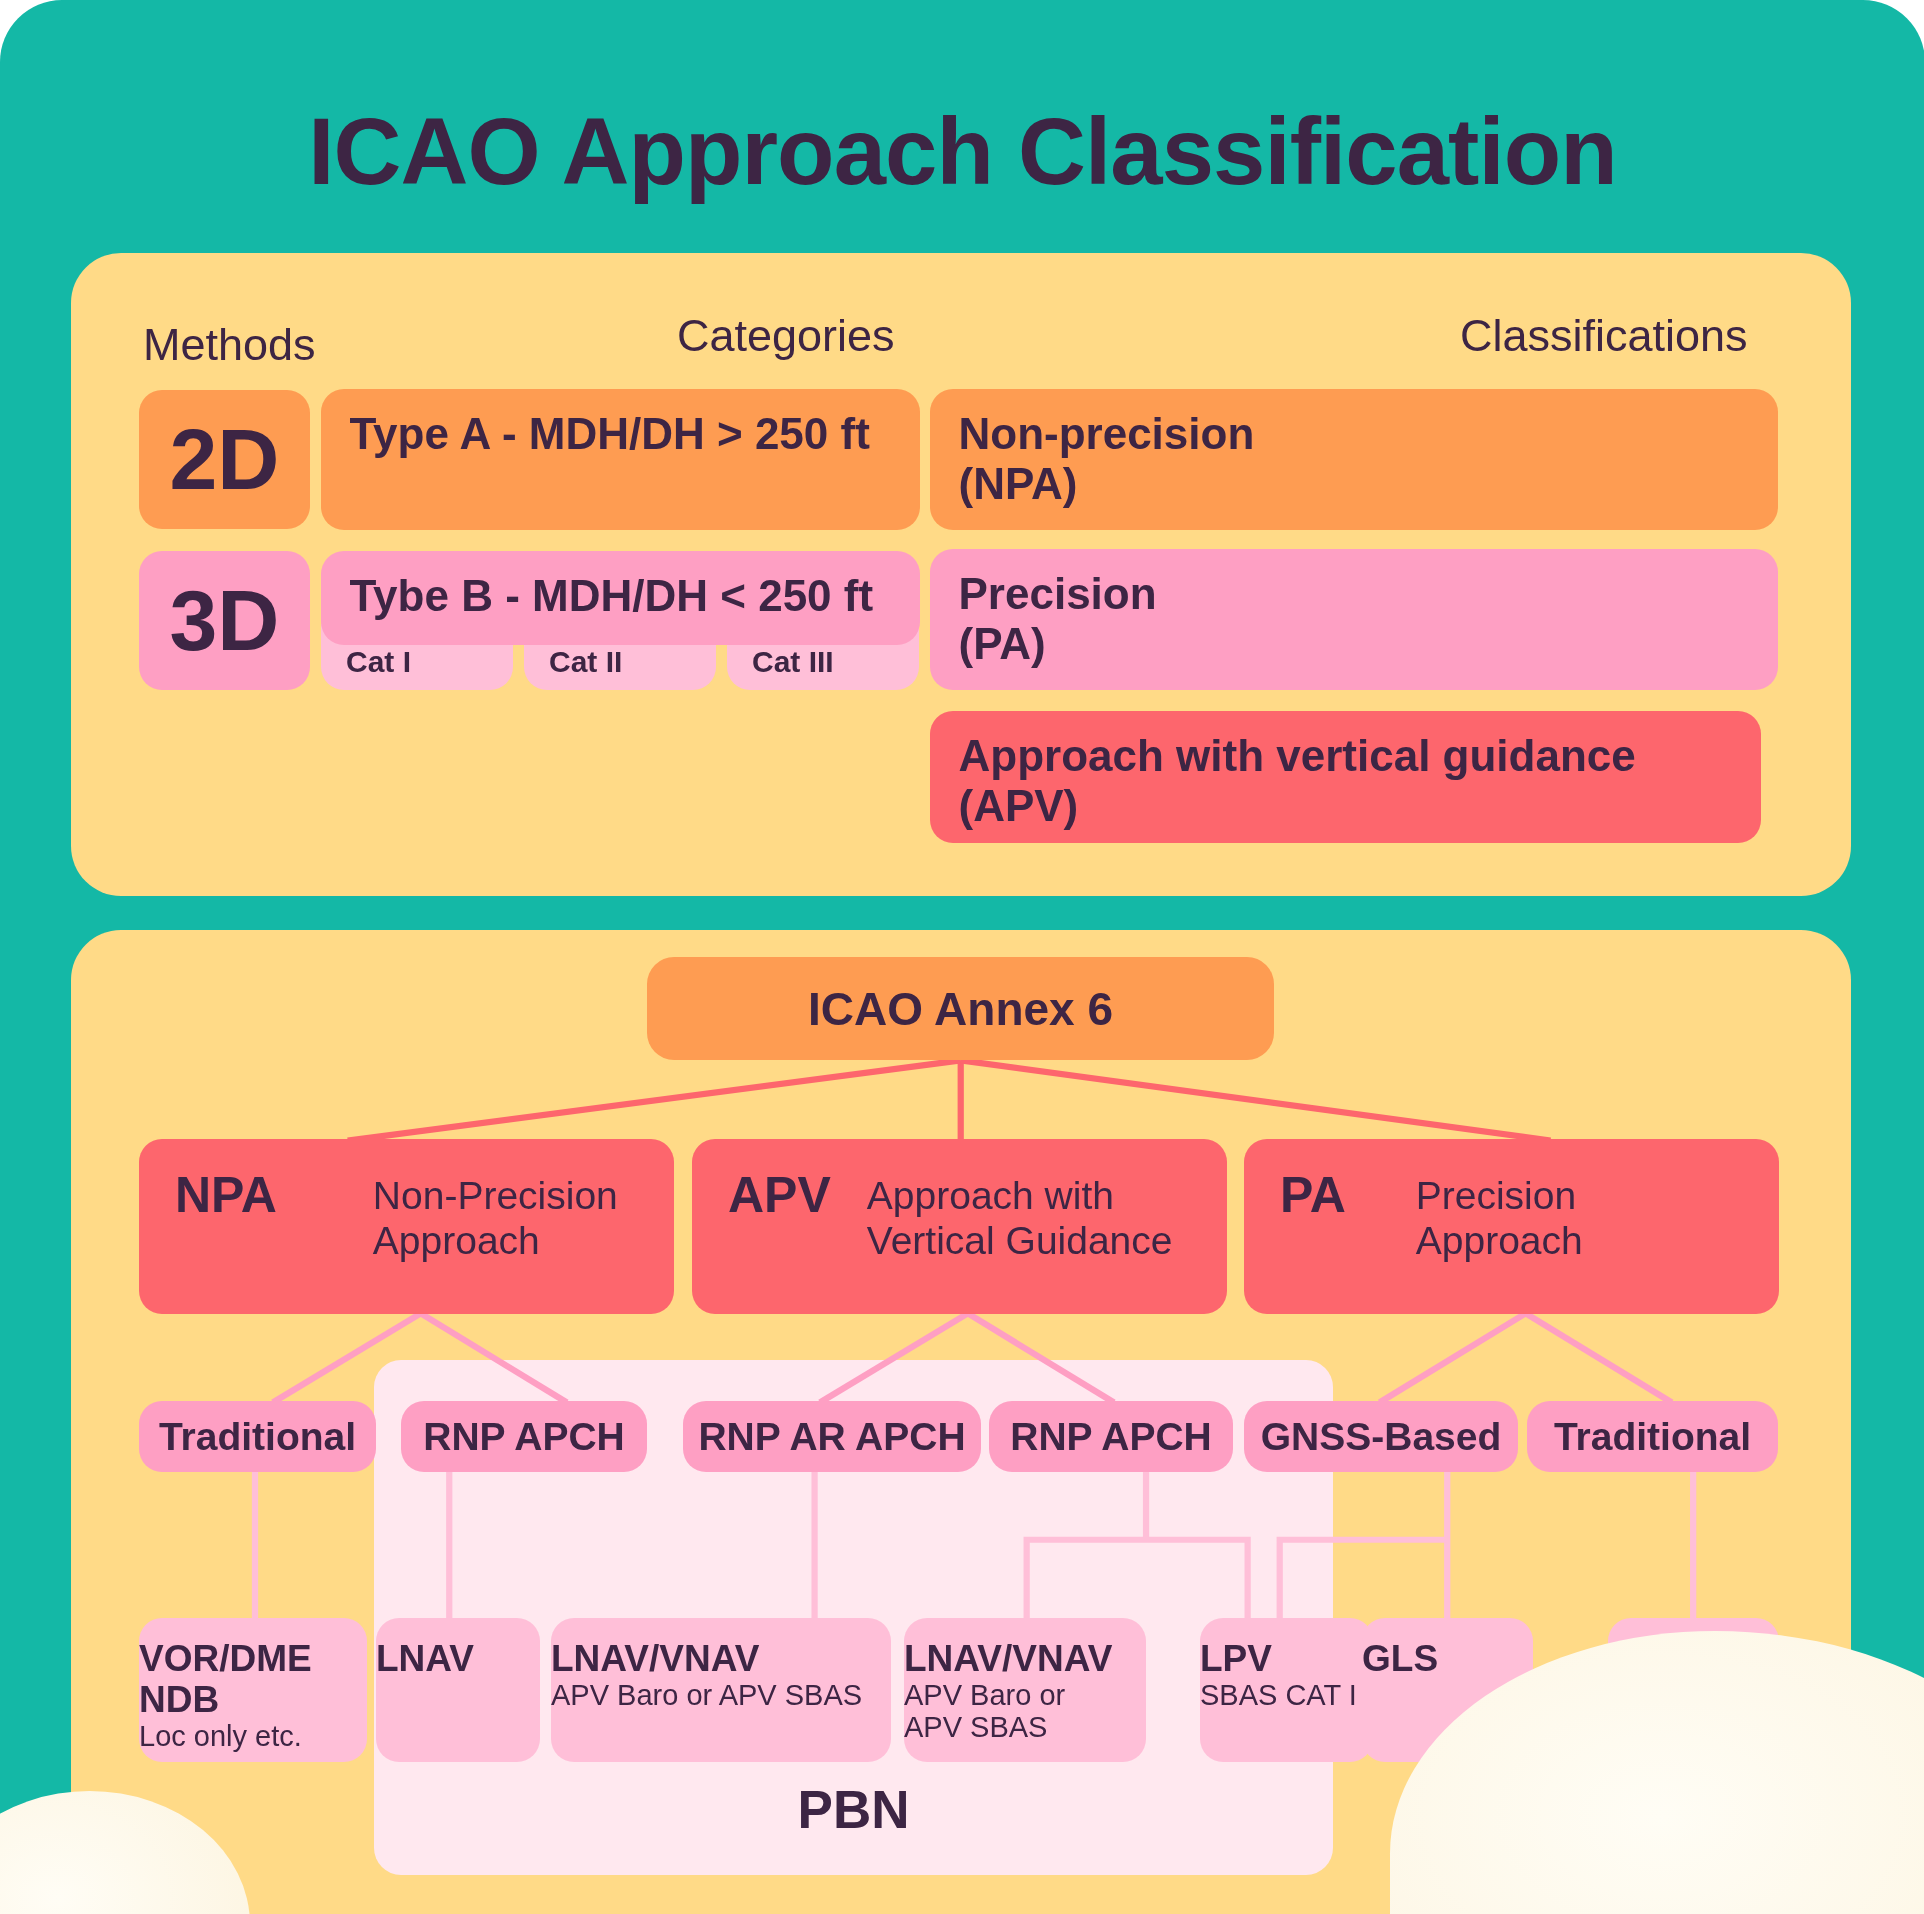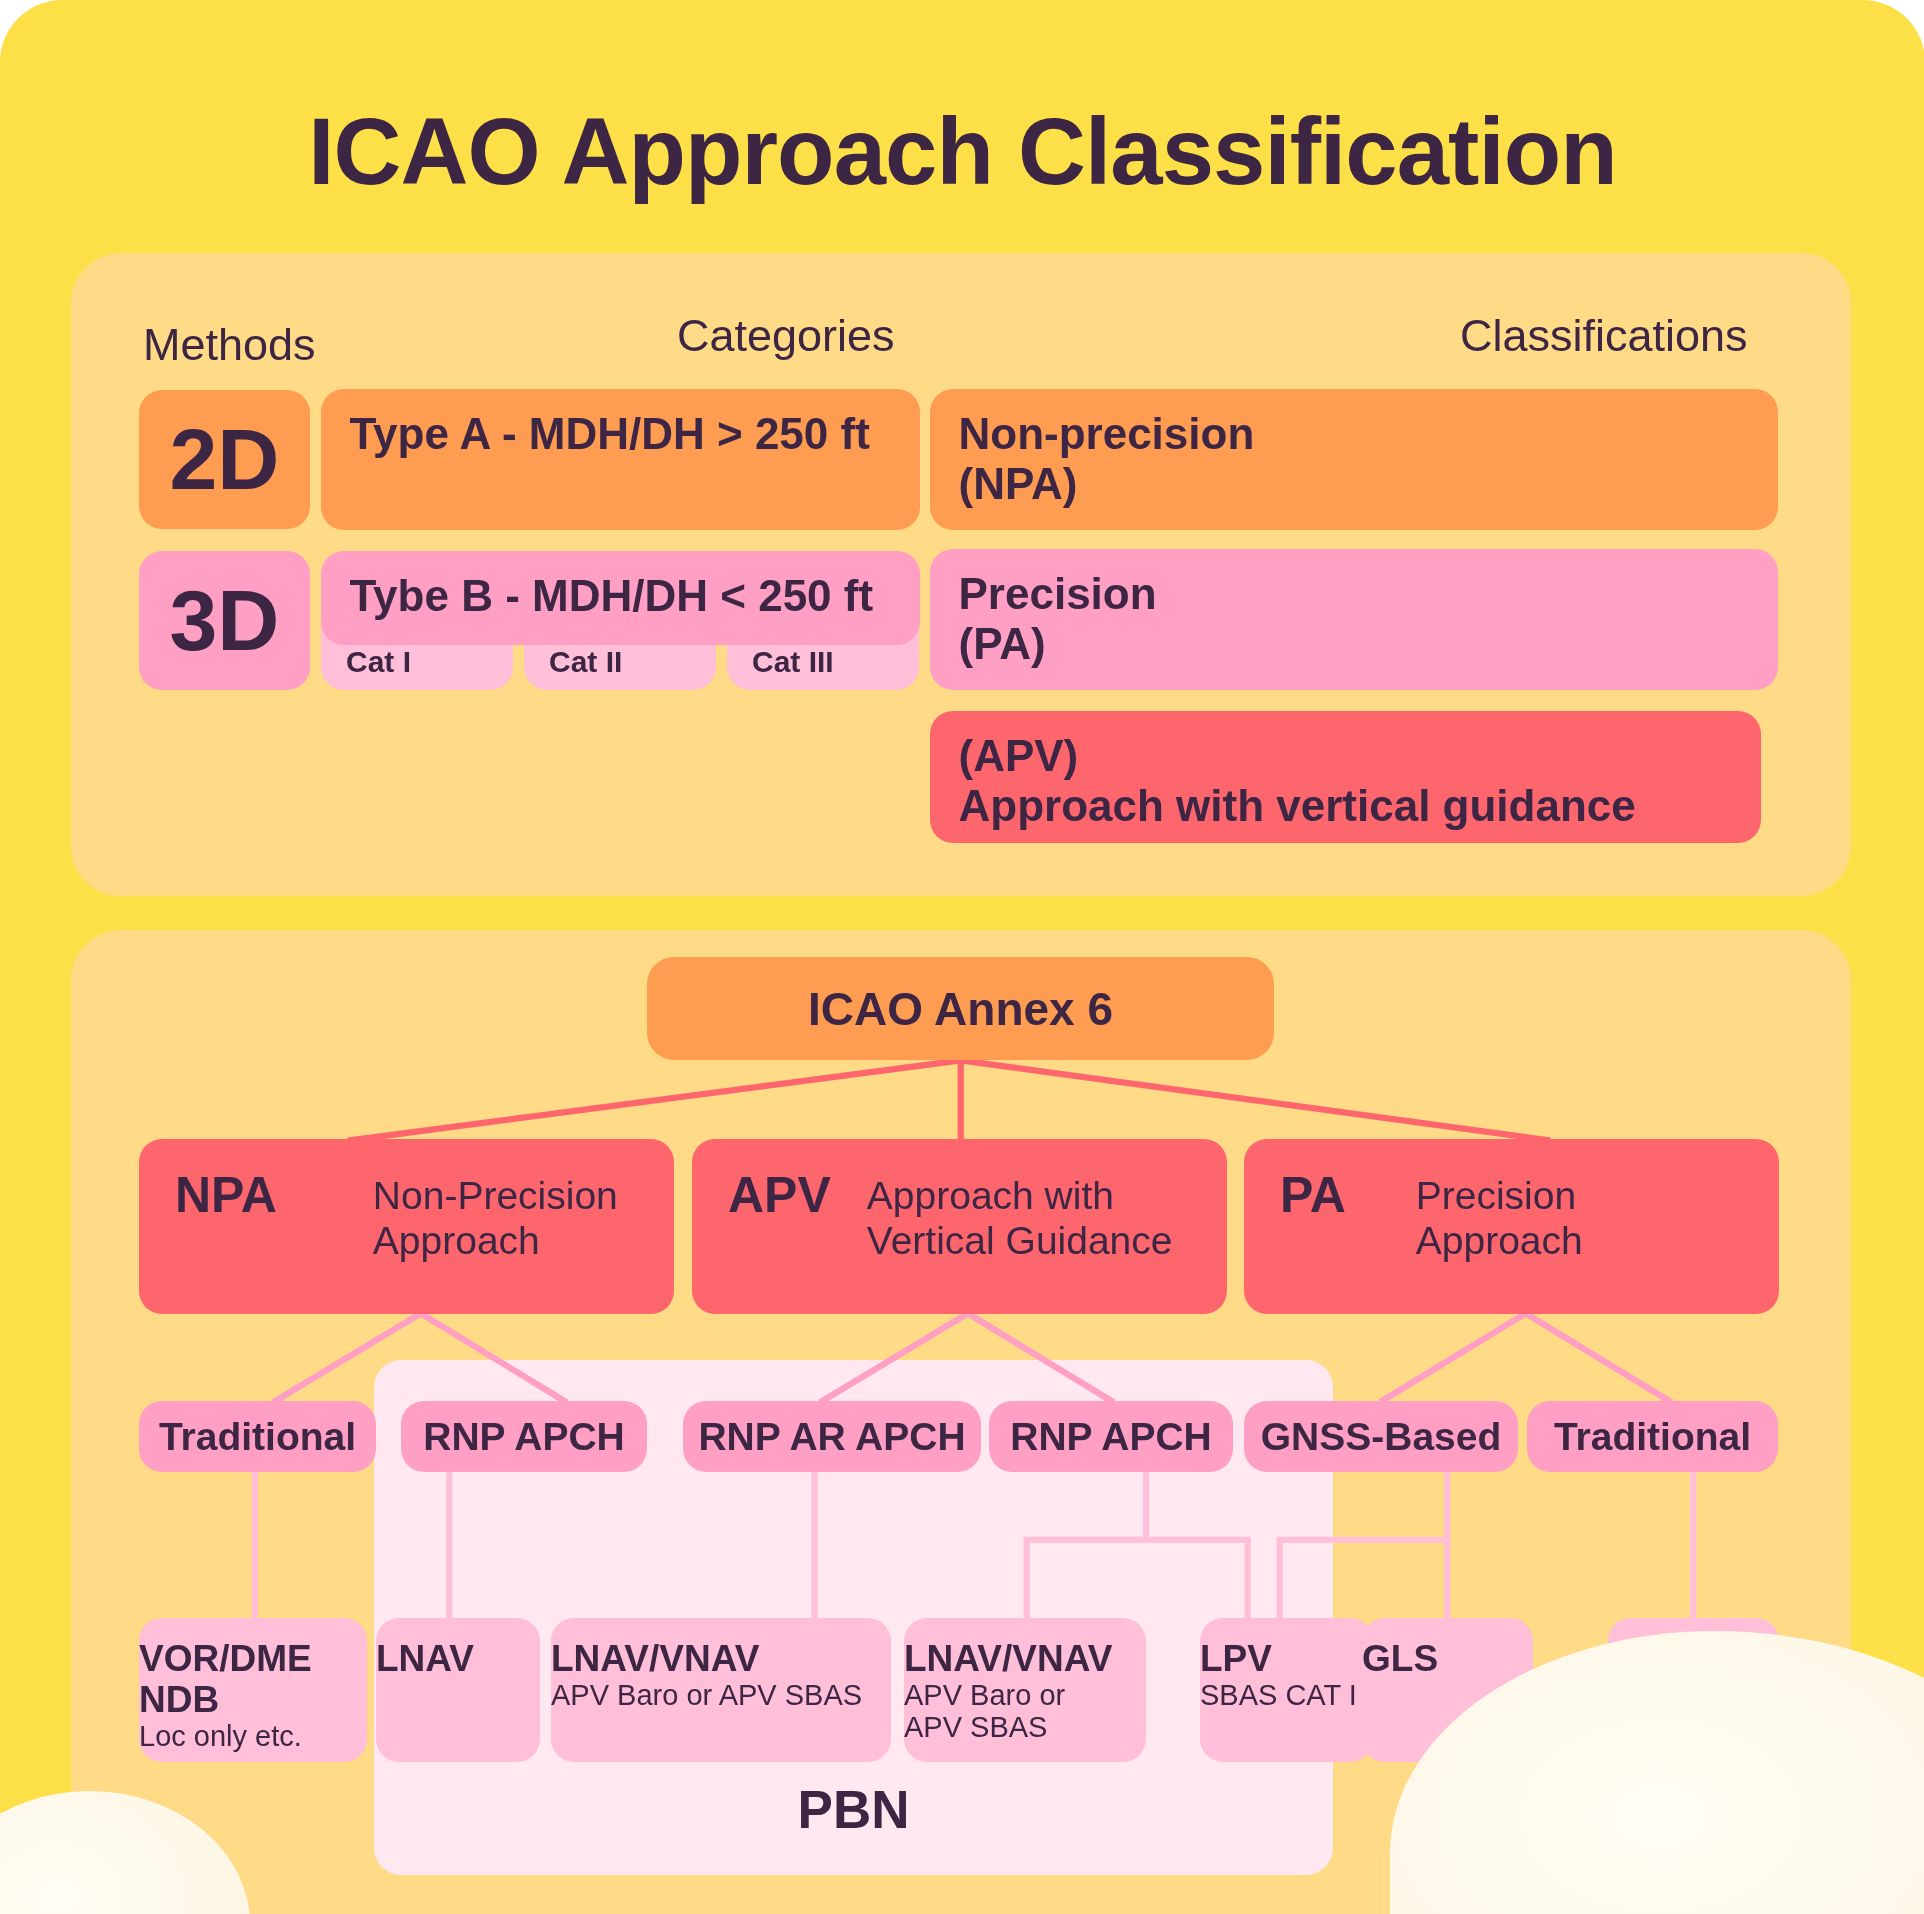--- a/index.html
+++ b/index.html
@@ -1,19 +1,19 @@
 <!DOCTYPE html>
 <html style="font-size:14.3px"><head>
 <meta charset="utf-8">
 <style>
   html, body { margin:0; padding:0; background:#ffffff; }
   body { width:1925px; height:1914px; position:relative; overflow:hidden;
          font-family:"Liberation Sans", "DejaVu Sans", sans-serif; color:#3d2544; }
   .frame { position:absolute; left:0; top:0; width:1925px; height:1914px;
-           background:#fde047; border-radius:62px 62px 0 0; overflow:hidden; }
+           background:#14b8a6; border-radius:62px 62px 0 0; overflow:hidden; }
   .title { position:absolute; left:0; top:98px; width:1925px; text-align:center;
            font-size:94px; font-weight:700; letter-spacing:-0.9px; color:#3d2544; }
   .panel { position:absolute; background:#ffda87; border-radius:50px; }
   .box { position:absolute; border-radius:23px; box-sizing:border-box; font-weight:700; }
   .orange { background:#fe9c52; }
   .pink { background:#fe9fc3; }
   .lpink { background:#ffbfd8; }
   .red { background:#fd666d; }
   .hdr { position:absolute; font-size:45px; font-weight:400; color:#3d2544; }
   .big { font-size:86px; display:flex; align-items:center; justify-content:center; }
@@ -55,22 +55,22 @@
   <div class="sub" style="left:321px; top:624px; width:192px; height:66px; padding-top:21.4px; box-sizing:border-box;">Cat I</div>
   <div class="sub" style="left:524px; top:624px; width:192px; height:66px; padding-top:21.4px; box-sizing:border-box;">Cat II</div>
   <div class="sub" style="left:727px; top:624px; width:192px; height:66px; padding-top:21.4px; box-sizing:border-box;">Cat III</div>
   <div class="box pink cat-text" style="left:321px; top:551px; width:599px; height:94px;">Tybe B - MDH/DH &lt; 250 ft</div>
   <div class="box pink cls-text" style="left:930px; top:549px; width:848px; height:141px;">
     <div>Precision</div>
     <div>(PA)</div>
   </div>
 
   <div class="box red cls-text" style="left:930px; top:711px; width:831px; height:132px;">
+    <div>Approach with vertical guidance</div>
     <div>(APV)</div>
-    <div>Approach with vertical guidance</div>
   </div>
 
   <div class="panel" style="left:71px; top:930px; width:1780px; height:1034px;"></div>
 
   <div class="pbn"></div>
   <div class="pbn-label">PBN</div>
 
   <svg class="lines" width="1925" height="1914" viewBox="0 0 2160 2148">
     <g stroke="#fd666d" stroke-width="7" fill="none">
       <line x1="1078" y1="1190" x2="390" y2="1280"></line>

